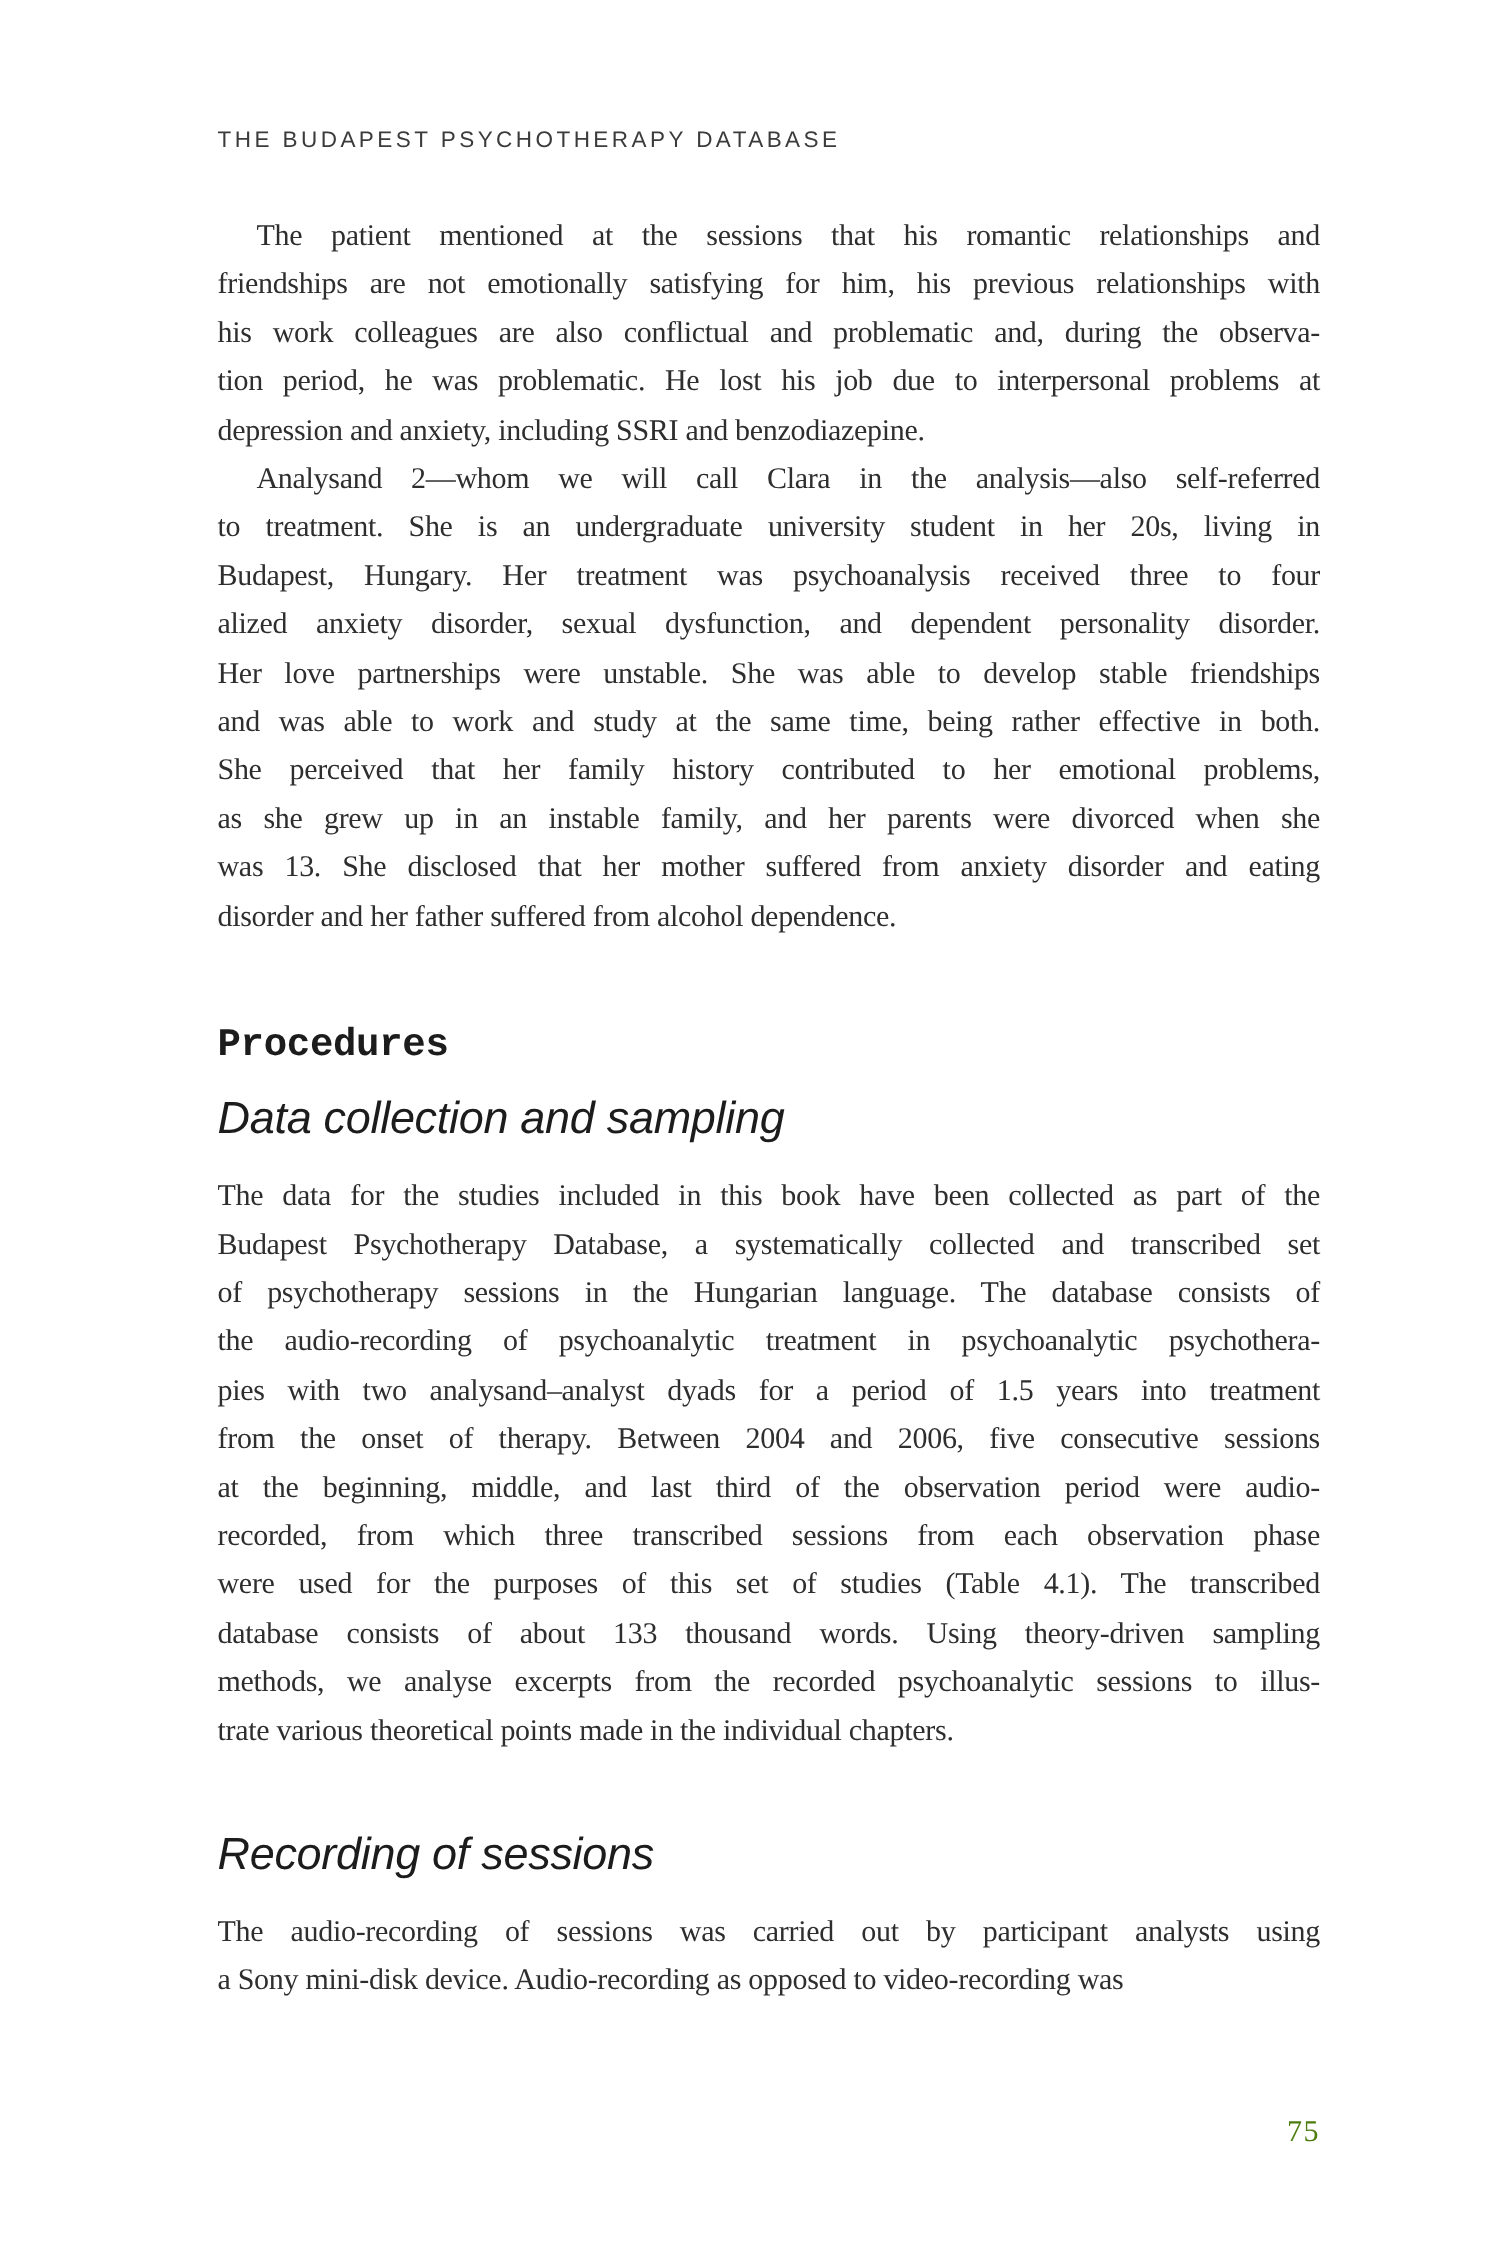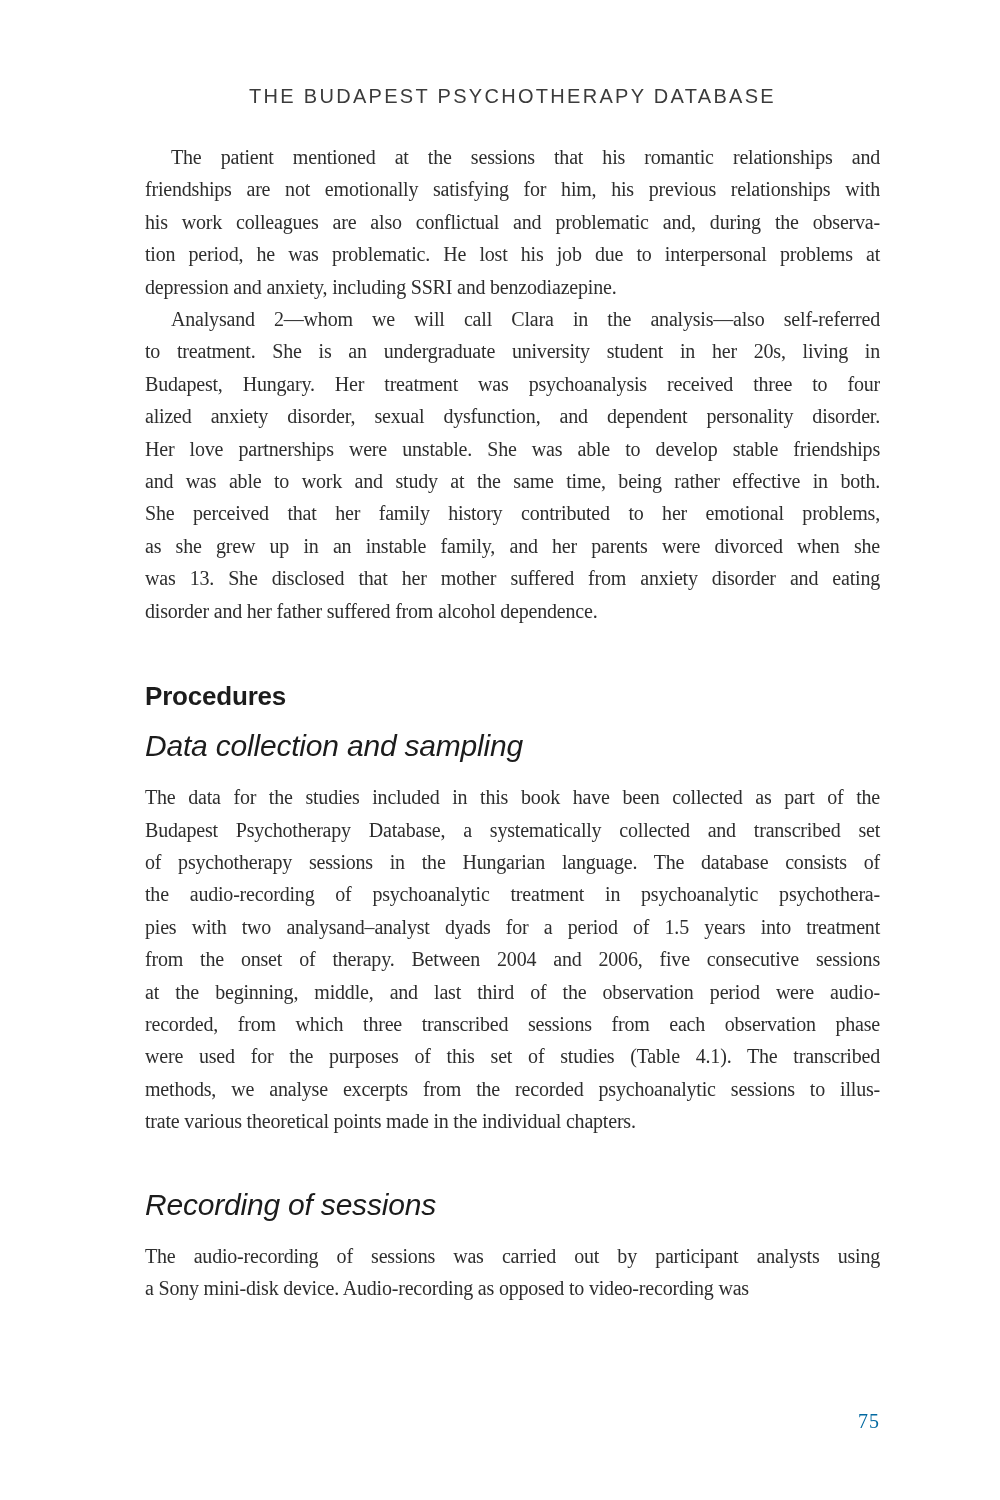--- a/index.html
+++ b/index.html
@@ -12,23 +12,23 @@
     width: 1000px;
     height: 1500px;
     background: #ffffff;
     overflow: hidden;
   }
   .running-head {
     position: absolute;
     top: 85px;
     left: 145px;
     width: 735px;
-    text-align: center;
+    text-align: left;
     font-family: "Liberation Sans", sans-serif;
-    font-size: 20px;
+    font-size: 15px;
     font-weight: 500;
     letter-spacing: 2.3px;
     color: #3b3b3b;
   }
   .content {
     position: absolute;
     left: 145px;
     top: 141px;
     width: 735px;
     font-family: "Liberation Serif", serif;
@@ -42,21 +42,21 @@
     text-align: justify;
     text-align-last: justify;
     white-space: normal;
   }
   .para .line.last {
     text-align: left;
     text-align-last: left;
   }
   .para.indent .line:first-child { text-indent: 26px; }
   .h1 {
-    font-family: Liberation Sans, sans-serif;
+    font-family: Liberation Mono, monospace;
     font-weight: bold;
     font-size: 26px;
     line-height: 34px;
     color: #1c1c1c;
     margin: 0;
   }
   .h2 {
     font-family: "Liberation Sans", sans-serif;
     font-style: italic;
     font-weight: 500;
@@ -71,21 +71,21 @@
   .para + .h2 { margin-top: 48px; }
   .page-number {
     position: absolute;
     top: 1410px;
     left: 145px;
     width: 735px;
     text-align: right;
     font-family: "Liberation Serif", serif;
     font-size: 20px;
     letter-spacing: 1px;
-    color: #0369a1;
+    color: #4d7c0f;
   }
 </style>
 </head>
 <body>
 
 <div class="page">
   <div class="running-head">THE BUDAPEST PSYCHOTHERAPY DATABASE</div>
 
   <div class="content">
       <div class="para indent">
@@ -112,20 +112,21 @@
       <div class="para">
         <div class="line">The data for the studies included in this book have been collected as part of the</div>
         <div class="line">Budapest Psychotherapy Database, a systematically collected and transcribed set</div>
         <div class="line">of psychotherapy sessions in the Hungarian language. The database consists of</div>
         <div class="line">the audio-recording of psychoanalytic treatment in psychoanalytic psychothera-</div>
         <div class="line">pies with two analysand–analyst dyads for a period of 1.5 years into treatment</div>
         <div class="line">from the onset of therapy. Between 2004 and 2006, five consecutive sessions</div>
         <div class="line">at the beginning, middle, and last third of the observation period were audio-</div>
         <div class="line">recorded, from which three transcribed sessions from each observation phase</div>
         <div class="line">were used for the purposes of this set of studies (Table 4.1). The transcribed</div>
+        <div class="line">database consists of about 133 thousand words. Using theory-driven sampling</div>
         <div class="line">methods, we analyse excerpts from the recorded psychoanalytic sessions to illus-</div>
         <div class="line last">trate various theoretical points made in the individual chapters.</div>
       </div>
       <div class="h2">Recording of sessions</div>
       <div class="para">
         <div class="line">The audio-recording of sessions was carried out by participant analysts using</div>
         <div class="line last">a Sony mini-disk device. Audio-recording as opposed to video-recording was</div>
       </div>
     </div>
 

